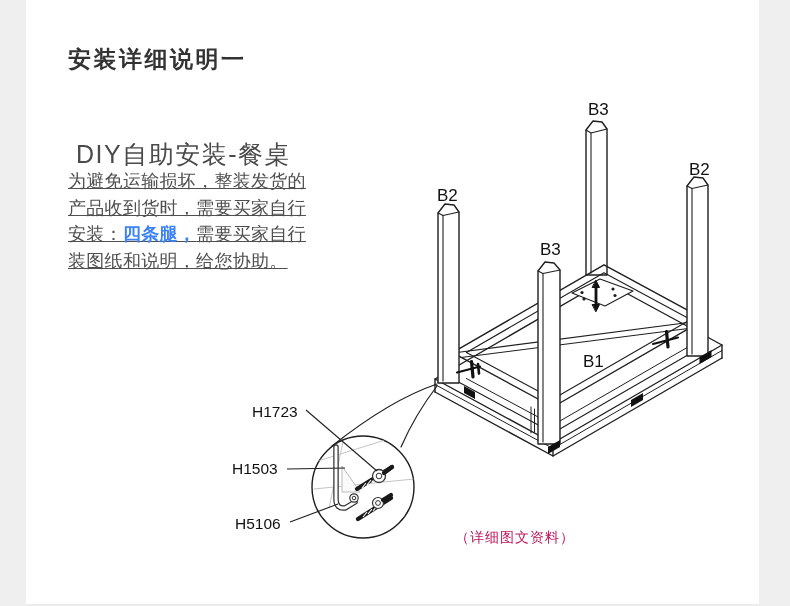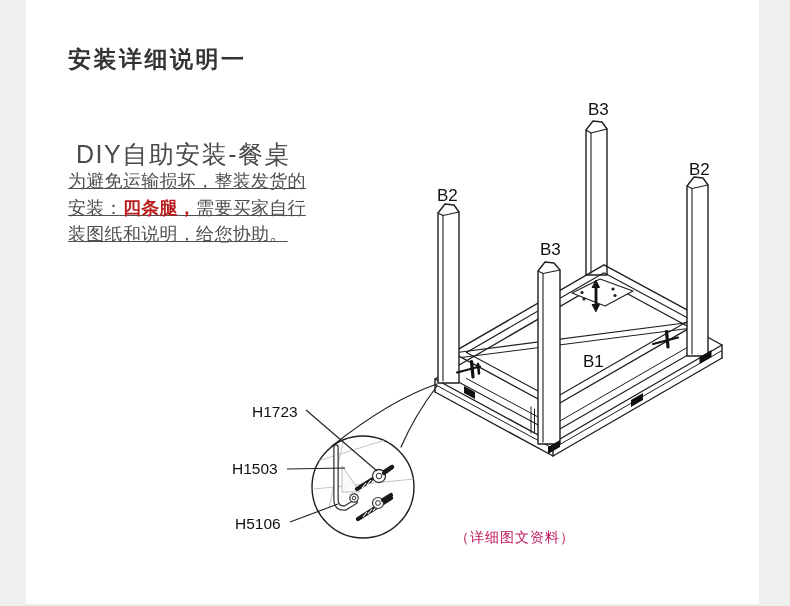--- a/index.html
+++ b/index.html
@@ -10,40 +10,41 @@
   #strip-left{left:0;width:26px;}
   #strip-right{left:759px;width:31px;}
   #bottom-divider{position:absolute;left:26px;top:604px;width:733px;height:2px;background:#ececec;}
   #main-title{position:absolute;left:68px;top:44px;font-size:23px;font-weight:700;
               color:#333333;letter-spacing:2.5px;white-space:nowrap;}
   #subtitle{position:absolute;left:76px;top:129px;font-size:25px;color:#4a4a4a;
             letter-spacing:1.5px;white-space:nowrap;margin-top:9px;}
   #intro{position:absolute;left:68px;top:168px;font-size:18px;line-height:26.5px;
          color:#4f4f4f;letter-spacing:0.3px;text-decoration:underline;}
   #intro .pline{white-space:nowrap;}
-  #intro .bold-seg{font-weight:700;color:#b91c1c;}
+  #intro .bold-seg{font-weight:700;color:#3b82f6;}
   #diagram-svg{position:absolute;left:0;top:0;width:790px;height:606px;}
   #detail-caption{position:absolute;left:455px;top:529px;font-size:14px;color:#be185d;
                   letter-spacing:1px;white-space:nowrap;}
   .dlabel{font-family:"Liberation Sans","DejaVu Sans",sans-serif;}
 </style>
 </head>
 <body>
 
 <div id="page">
 
   <div id="strip-left" class="side-strip"></div>
   <div id="strip-right" class="side-strip"></div>
   <div id="bottom-divider"></div>
 
   <div id="main-title">安装详细说明一</div>
   <div id="subtitle">DIY自助安装-餐桌</div>
 
   <div id="intro">
     <div class="pline">为避免运输损坏，整装发货的</div>
+    <div class="pline">产品收到货时，需要买家自行</div>
     <div class="pline"><span>安装：</span><span class="bold-seg">四条腿，</span><span>需要买家自行</span></div>
     <div class="pline">装图纸和说明，给您协助。</div>
   </div>
 
   <svg id="diagram-svg" viewBox="0 0 790 606" xmlns="http://www.w3.org/2000/svg">
     <defs>
       <clipPath id="magclip">
           <circle cx="363" cy="487" r="51"></circle>
         </clipPath>
     </defs>

